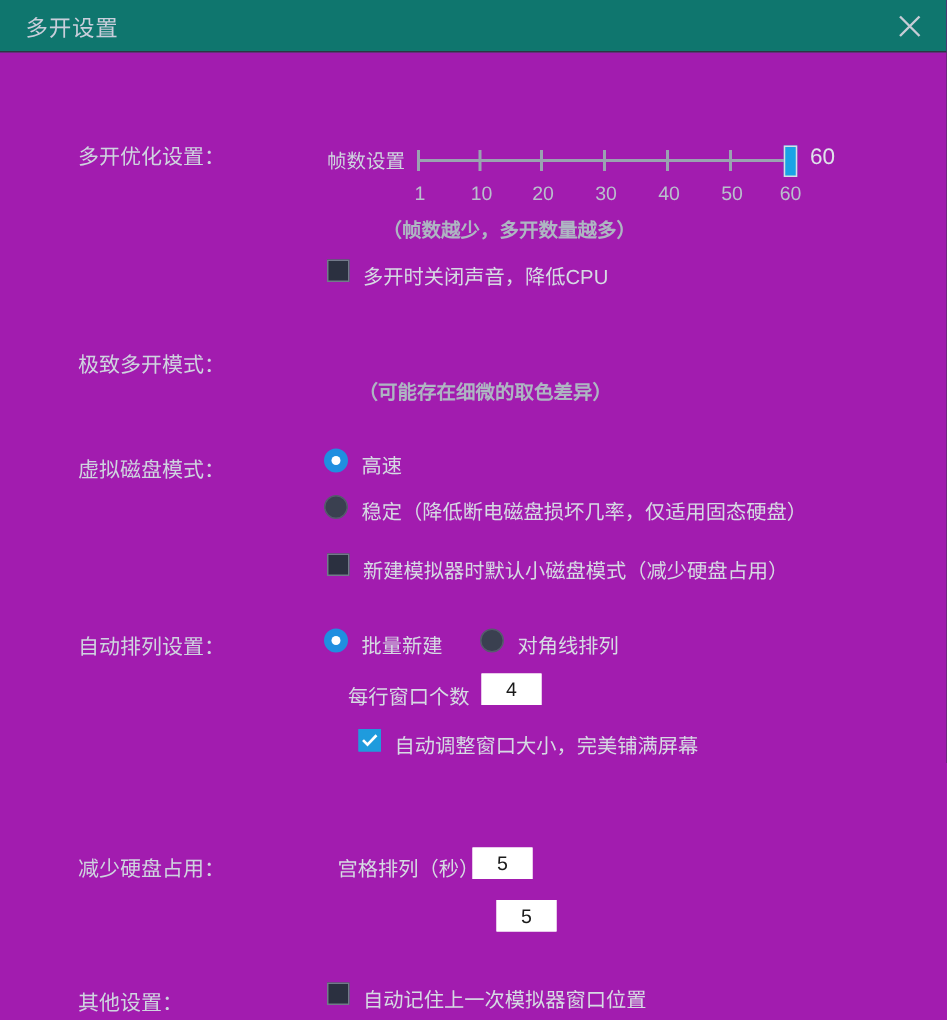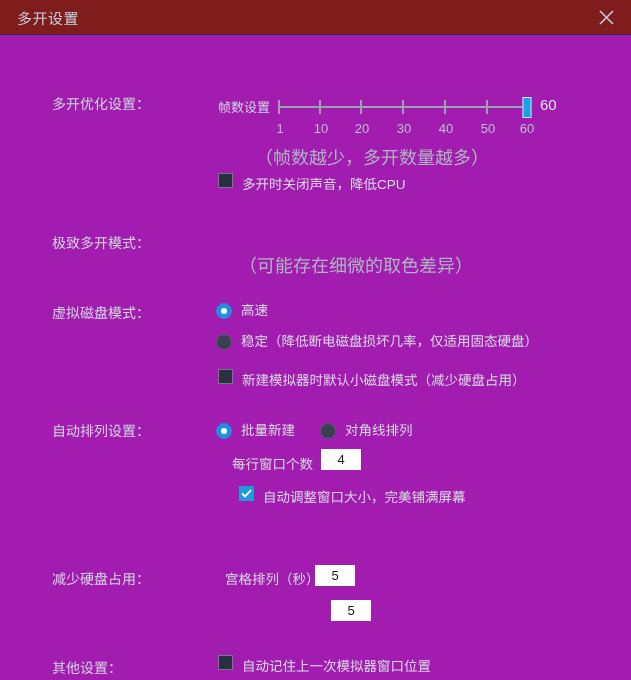--- a/index.html
+++ b/index.html
@@ -13,21 +13,21 @@
     font-family: "Liberation Sans", "DejaVu Sans", sans-serif;
     color: #d9dde6;
     overflow: hidden;
     -webkit-font-smoothing: antialiased;
   }
 
   
   .titlebar {
     position: relative;
     height: 34px;
-    background: #7f1d1d;
+    background: #0f766e;
     border-bottom: 1px solid #2e3442;
     display: flex;
     align-items: center;
   }
   .title-text {
     margin-left: 17px;
     font-size: 15px;
     color: #c9cedb;
     letter-spacing: .5px;
   }
@@ -110,23 +110,24 @@
   }
   .slider-value {
     position: absolute;
     left: 540px;
     top: 61px;
     font-size: 15px;
     color: #dfe3ea;
   }
   .hint {
     position: absolute;
-    font-size: 18px;
+    font-size: 13px;
     color: #aeb5c2;
     white-space: nowrap;
+    font-weight: bold;
   }
 
   
   .cb-row {
     position: absolute;
     display: flex;
     align-items: flex-start;
     cursor: pointer;
     white-space: nowrap;
   }
@@ -150,21 +151,21 @@
   .cb-text {
     margin-left: 9px;
     font-size: 13.5px;
     color: #d6dae3;
   }
 
   
   .rd-row {
     position: absolute;
     display: flex;
-    align-items: flex-end;
+    align-items: flex-start;
     cursor: pointer;
     white-space: nowrap;
   }
   .rd-box {
     width: 16px;
     height: 16px;
     border-radius: 50%;
     box-sizing: border-box;
     background: #3a4050;
     border: 1px solid #555c6c;

